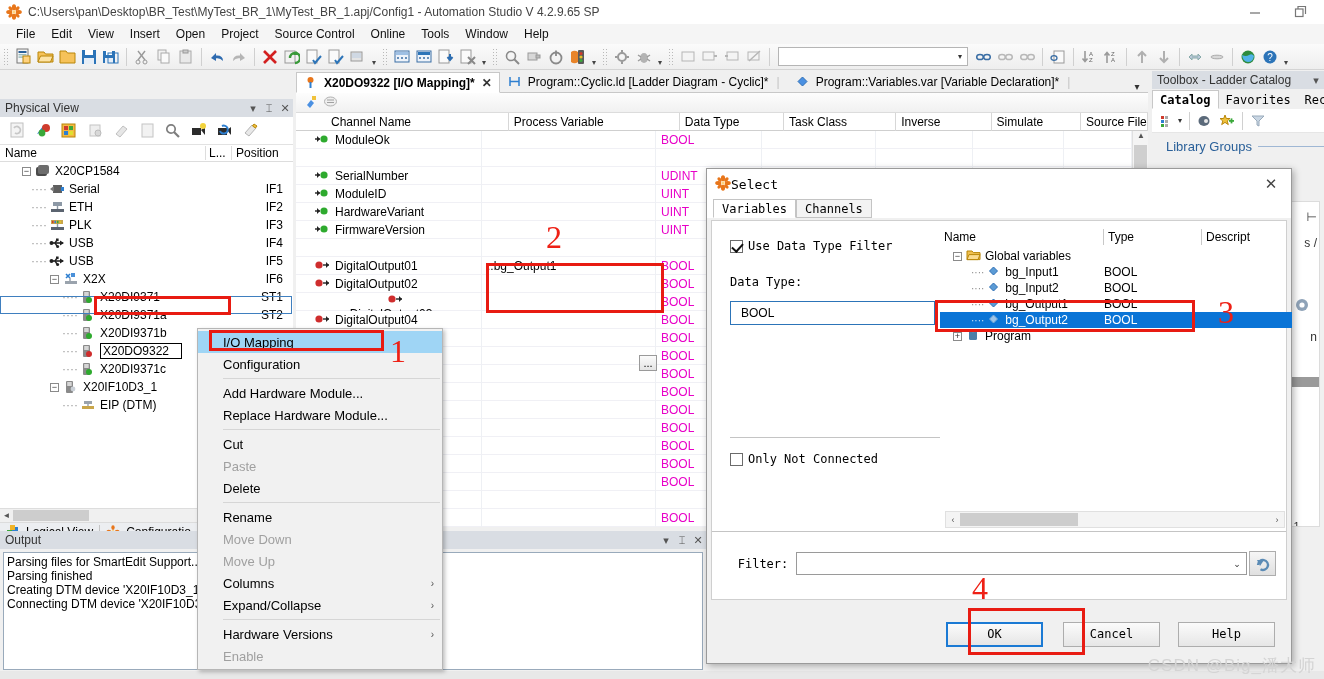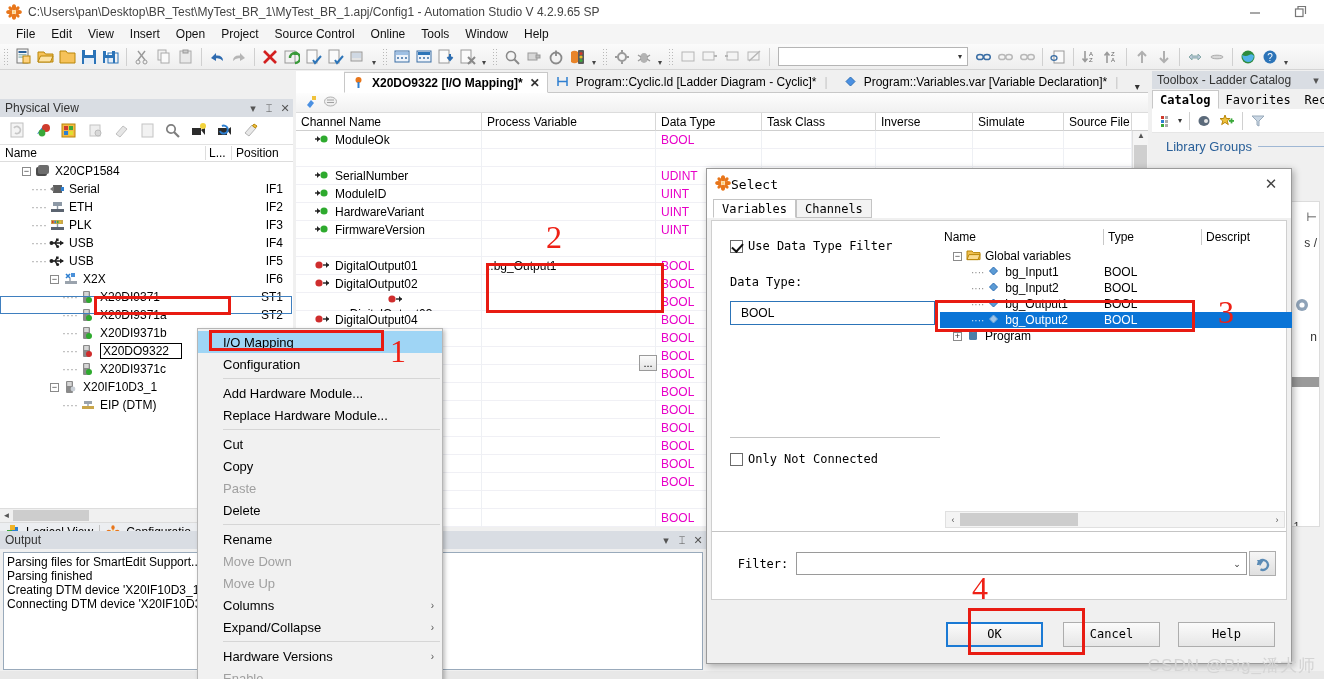--- a/index.html
+++ b/index.html
@@ -82,31 +82,31 @@
   .dock-tabs .vsep { width:1px; height:13px; background:#c4c4c4; }
 
   
   .outputdock { position:absolute; left:0; top:531px; width:706px; height:148px; background:#f0f0f0; }
   .out-body { background:#fff; border:1px solid #9ab; margin:3px; height:118px;
               font-size:12px; padding:2px 3px; line-height:14px; overflow:hidden;}
 
   
   .editor { position:absolute; left:296px; top:71px; width:852px; height:455px; background:#fff; }
   .ed-tabs { height:22px; background:#f0f0f0; display:flex; align-items:flex-end;
-             border-bottom:1px solid #c8c8c8;margin-left:48px; }
+             border-bottom:1px solid #c8c8c8; }
   .ed-tab { height:21px; display:flex; align-items:center; padding:0 7px; font-size:12px;
             border:1px solid transparent; white-space:nowrap; }
   .ed-tab.active { background:#fff; border:1px solid #c8c8c8; border-bottom:1px solid #fff;
                    font-weight:bold; position:relative; top:1px; }
   .ed-tab .cx { margin-left:7px; font-size:12px; color:#333; font-weight:bold;}
   .ed-tabs .overflow { margin-left:auto; width:22px; text-align:center; font-size:10px; color:#333; }
   .ed-toolbar { height:20px; background:linear-gradient(#fdfdfd,#f1f1f1);
                 border-bottom:1px solid #dcdcdc; display:flex; align-items:center; padding-left:4px;}
   .grid-hdr { height:18px; background:#fff; border-bottom:1px solid #cfcfcf; display:flex;
-              font-size:12px; align-items:center; }
+              font-size:12px; align-items:center;padding-left:30px; }
   .grid-hdr .gh { border-right:1px solid #d7d7d7; padding-left:5px; height:18px;
                   display:flex; align-items:center; overflow:hidden; }
   .grid-row { height:18px; display:flex; font-size:12px; align-items:center;
               border-bottom:1px solid #f0f0f5; }
   .grid-row .gc { height:18px; display:flex; align-items:center; padding-left:5px;
                   border-right:1px solid #eef0f4; overflow:hidden; white-space:nowrap; }
   .dtype { color:#e800c8; }
   .vscroll { position:absolute; right:0; top:60px; width:16px; bottom:0; background:#f4f4f4;
              border-left:1px solid #e0e0e0; }
   .vscroll .vthumb { position:absolute; left:1px; top:14px; width:13px; height:200px; background:#cfcfcf; }
@@ -1345,21 +1345,20 @@
   </div>
 
   <div class="ctxmenu">
     <div class="cm-item sel">I/O Mapping</div>
     <div class="cm-item">Configuration</div>
     <div class="cm-sep"></div>
     <div class="cm-item">Add Hardware Module...</div>
     <div class="cm-item">Replace Hardware Module...</div>
     <div class="cm-sep"></div>
     <div class="cm-item">Cut</div>
-    <div class="cm-item">Copy</div>
     <div class="cm-item dis">Paste</div>
     <div class="cm-item">Delete</div>
     <div class="cm-sep"></div>
     <div class="cm-item">Rename</div>
     <div class="cm-item dis">Move Down</div>
     <div class="cm-item dis">Move Up</div>
     <div class="cm-item">
       <span>Columns</span>
       <span class="sub">›</span>
     </div>

